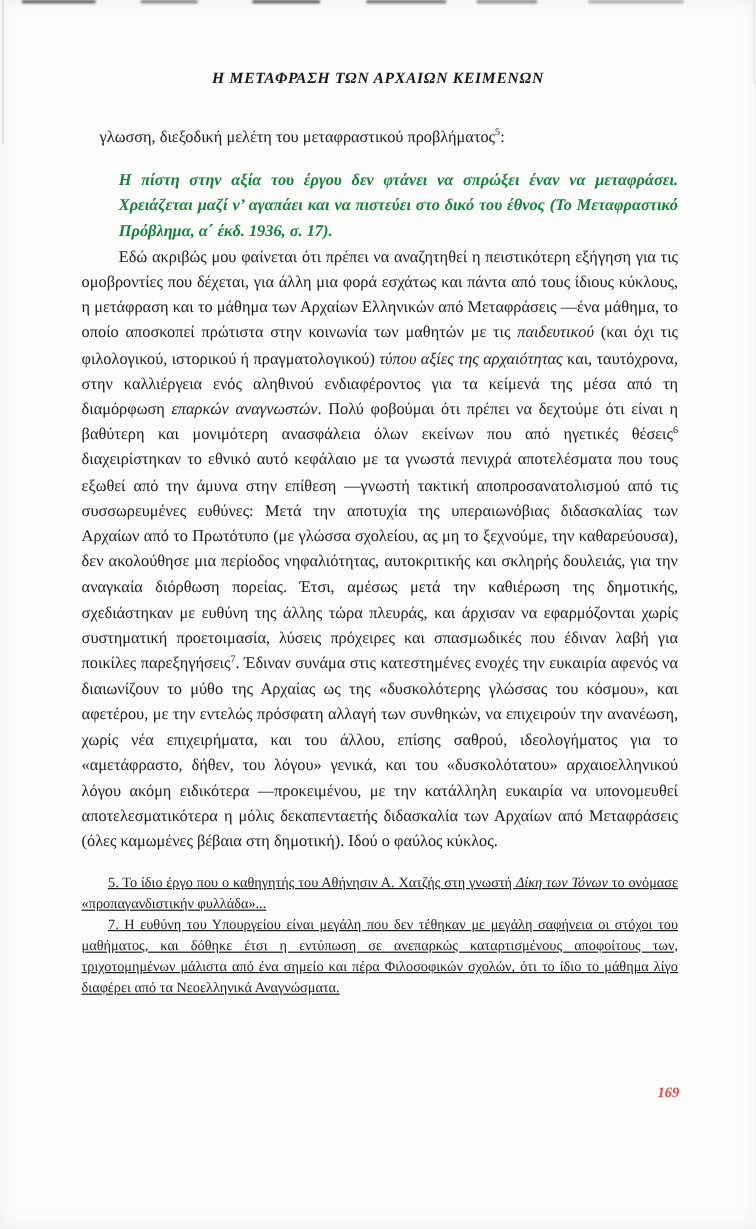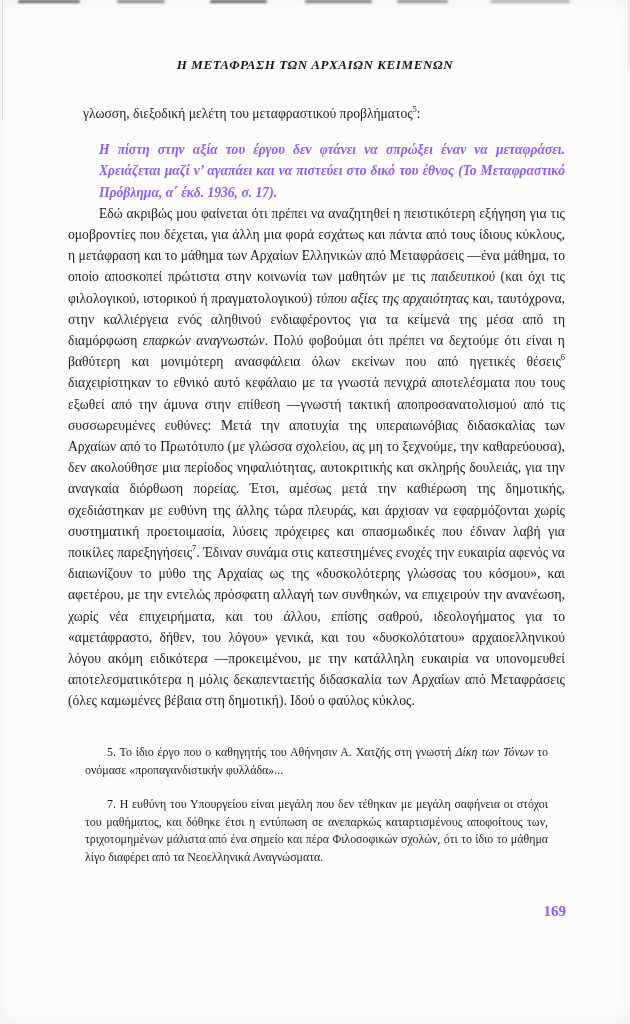--- a/index.html
+++ b/index.html
@@ -33,37 +33,37 @@
   .content{
     position:absolute;left:68px;top:88px;width:497px;
     font-size:13.6px;line-height:21.2px;
     text-align:justify;
     color:#1b1b1b;
   }
   .intro{margin:15px;}
   .quote{
     margin:0 0 0 31px;
     font-style:italic;font-weight:bold;
-    color:#8b5cf6;
+    color:#15803d;
   }
   .main-para{margin:0;text-indent:31px;}
   .it{font-style:italic;}
   sup{font-size:.62em;line-height:0;vertical-align:super;}
 
   .footnotes{
     position:absolute;left:68px;top:727px;width:497px;
     font-size:11.9px;line-height:17.6px;
     text-align:justify;color:#1d1d1d;
   }
-  .footnote{margin:17px;text-indent:22px;}
+  .footnote{margin:0;text-indent:22px;text-decoration:underline;}
 
   .page-number{
     position:absolute;top:903px;right:64px;
-    font-weight:bold;
-    font-size:15px;color:#8b5cf6;
+    font-weight:bold;font-style:italic;
+    font-size:12px;color:#ef4444;
   }
 </style>
 </head>
 <body>
 
 <div class="page">
 
   <div class="edge-left"></div>
   <div class="edge-right"></div>
   <div class="smudge sm1"></div>

